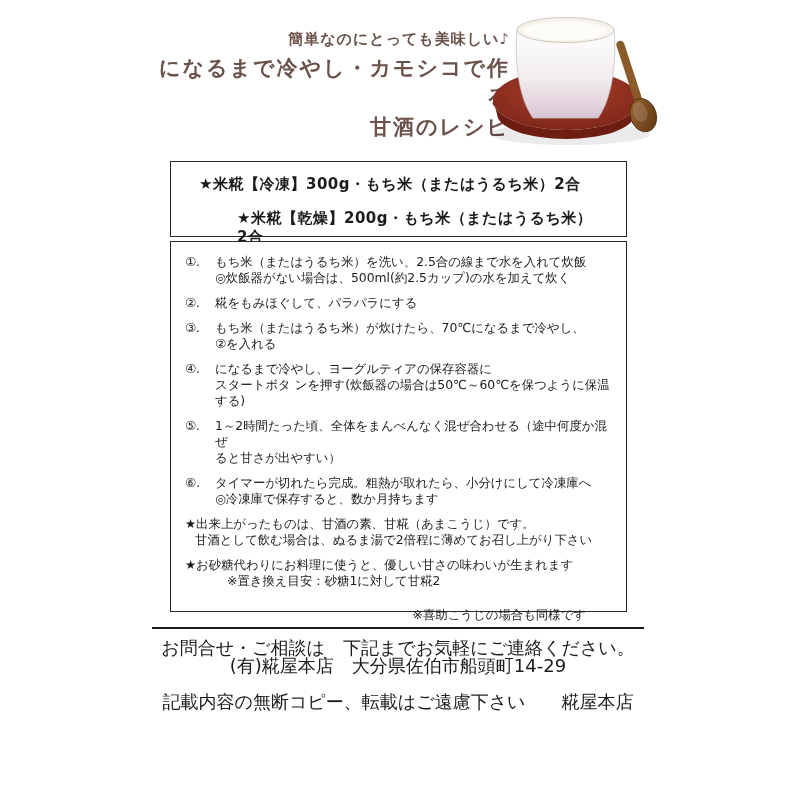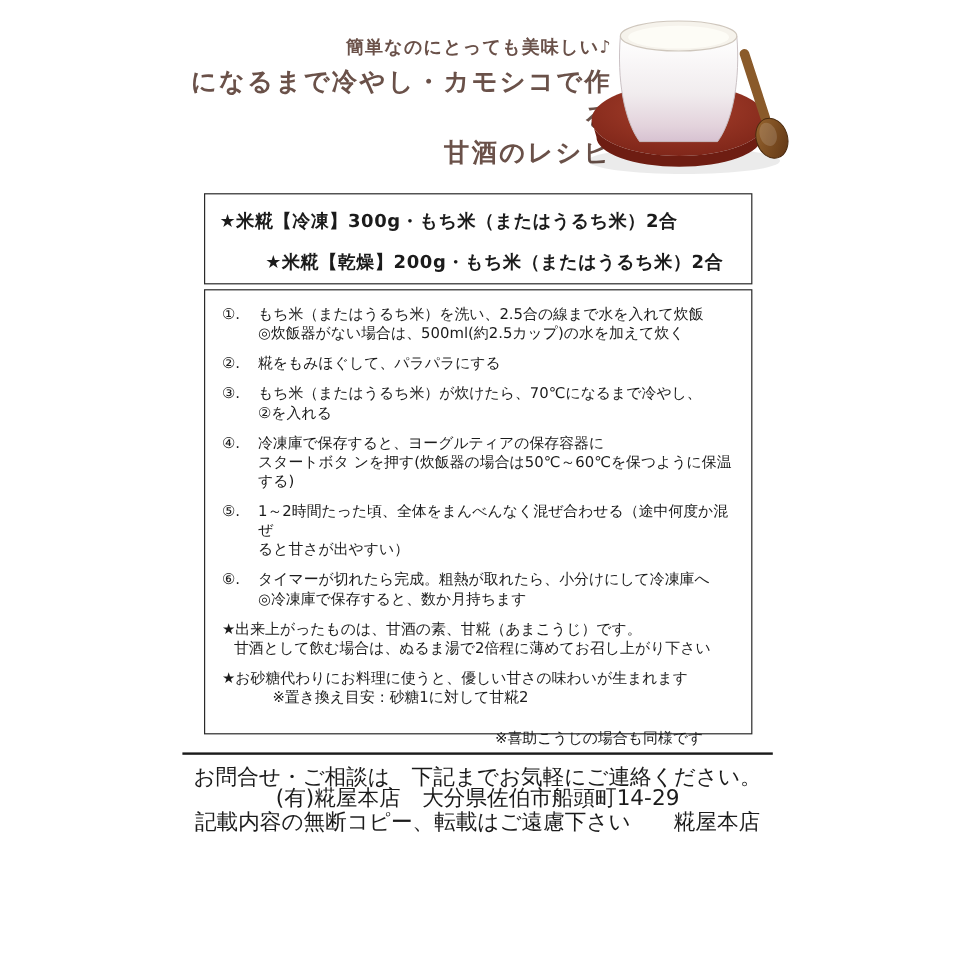--- a/index.html
+++ b/index.html
@@ -22,38 +22,38 @@
     font-weight: bold;
   }
   .header .tagline { font-size: 15px; letter-spacing: 1px; margin-bottom: 5px; }
   .header .title   { font-size: 21px; letter-spacing: 2px; line-height: 1.4; }
 
   
   .photo { position: absolute; top: 4px; left: 486px; width: 184px; height: 158px; }
 
   
   .box { position: absolute; left: 170px; width: 457px; border: 1px solid #2a2a2a; background: #fff; }
-  .box-ingredients { top: 161px; height: 76px; padding: 13px 12px; }
+  .box-ingredients { top: 161px; height: 76px; padding: 13px 28px; }
   .ing { font-weight: bold; font-size: 15px; letter-spacing: 0.5px; }
   .ing + .ing { margin-top: 15px; margin-left: 38px; }
 
   .box-steps { top: 241px; height: 371px; padding: 12px 14px 8px 14px; font-size: 12.4px; line-height: 16px; }
   .step { display: flex; margin-bottom: 9px; }
   .num { flex: 0 0 30px; width: 30px; }
   .step-body { flex: 1; }
   .u { font-weight: bold; text-decoration: underline; }
   .note { margin-bottom: 9px; }
   .ind1 { padding-left: 10px; }
   .ind2 { padding-left: 42px; }
   .note-right { text-align: right; padding-right: 26px; margin-top: 18px; }
 
   
   .footer-divider { position: absolute; top: 627px; left: 152px; width: 492px; height: 2px; background: #1a1a1a; }
   .footer { position: absolute; top: 639px; left: 152px; width: 492px; text-align: center; font-size: 18px; line-height: 18px; }
-  .footer .copyright { margin-top: 2px; }
+  .footer .copyright { margin-top: 18px; }
 </style>
 </head>
 <body>
 
 <div class="page">
 
   <div class="header">
     <div class="tagline">簡単なのにとっても美味しい♪</div>
     <div class="title">になるまで冷やし・カモシコで作る</div>
     <div class="title">甘酒のレシピ</div>
@@ -122,21 +122,21 @@
       <div class="num">③.</div>
       <div class="step-body">
         <div>もち米（またはうるち米）が炊けたら、70℃になるまで冷やし、</div>
         <div>②を入れる</div>
       </div>
     </div>
 
     <div class="step">
       <div class="num">④.</div>
       <div class="step-body">
-        <div>冷凍庫で保存すると、ヨーグルティアの保存容器に</div>
+        <div>になるまで冷やし、ヨーグルティアの保存容器に</div>
         <div>スタートボタ ンを押す(炊飯器の場合は50℃～60℃を保つように保温する)</div>
       </div>
     </div>
 
     <div class="step">
       <div class="num">⑤.</div>
       <div class="step-body">
         <div>1～2時間たった頃、全体をまんべんなく混ぜ合わせる（途中何度か混ぜ</div>
         <div>ると甘さが出やすい）</div>
       </div>

